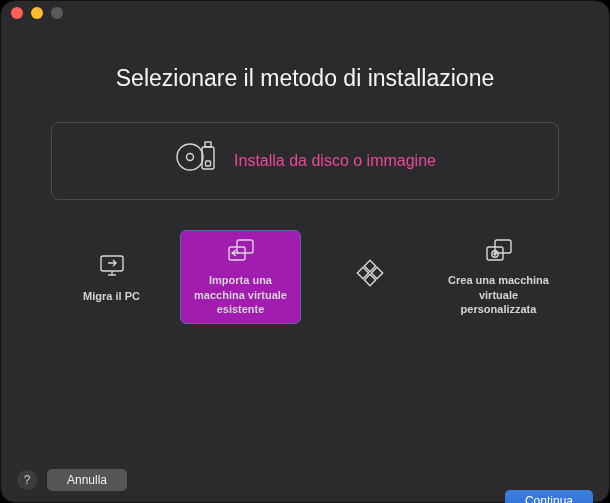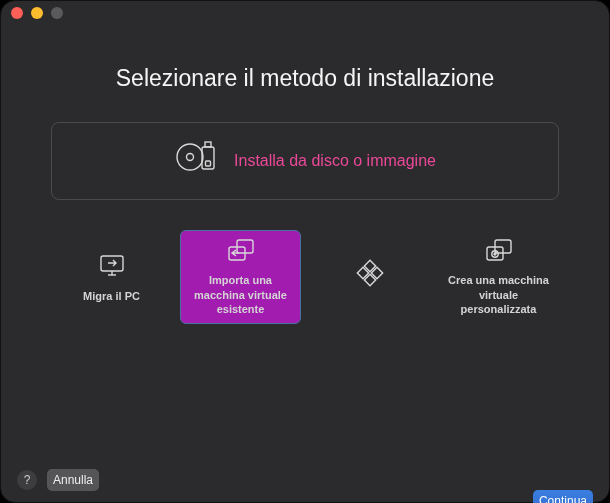--- a/index.html
+++ b/index.html
@@ -110,21 +110,21 @@
     color: #ccc;
     font-size: 12px;
     display: flex; align-items: center; justify-content: center;
     cursor: pointer;
   }
   .btn {
     border: none;
     border-radius: 5px;
     font-size: 12px;
     height: 22px;
-    padding: 0 6px;
+    padding: 0 20px;
     cursor: pointer;
     color: #eee;
   }
   .btn-secondary {
     background: #555558;
   }
   .btn-primary {
     background: linear-gradient(#3b7fe0, #2f6cd0);
     color: #fff;
     margin-top: 42px;

